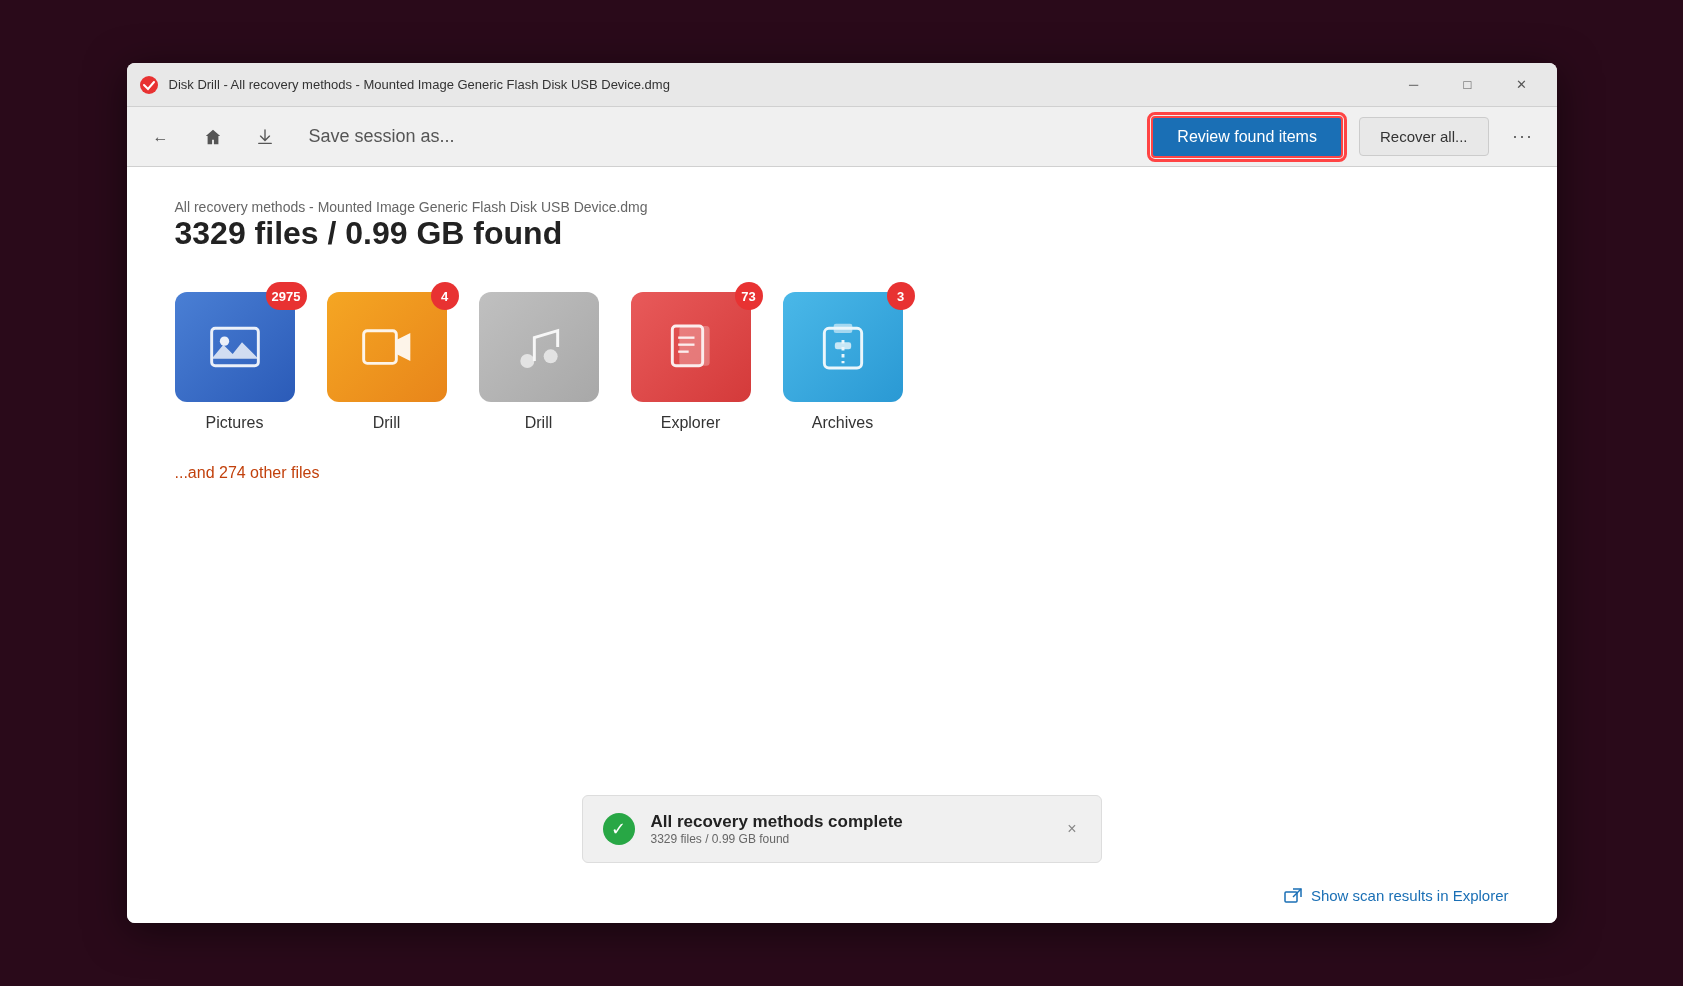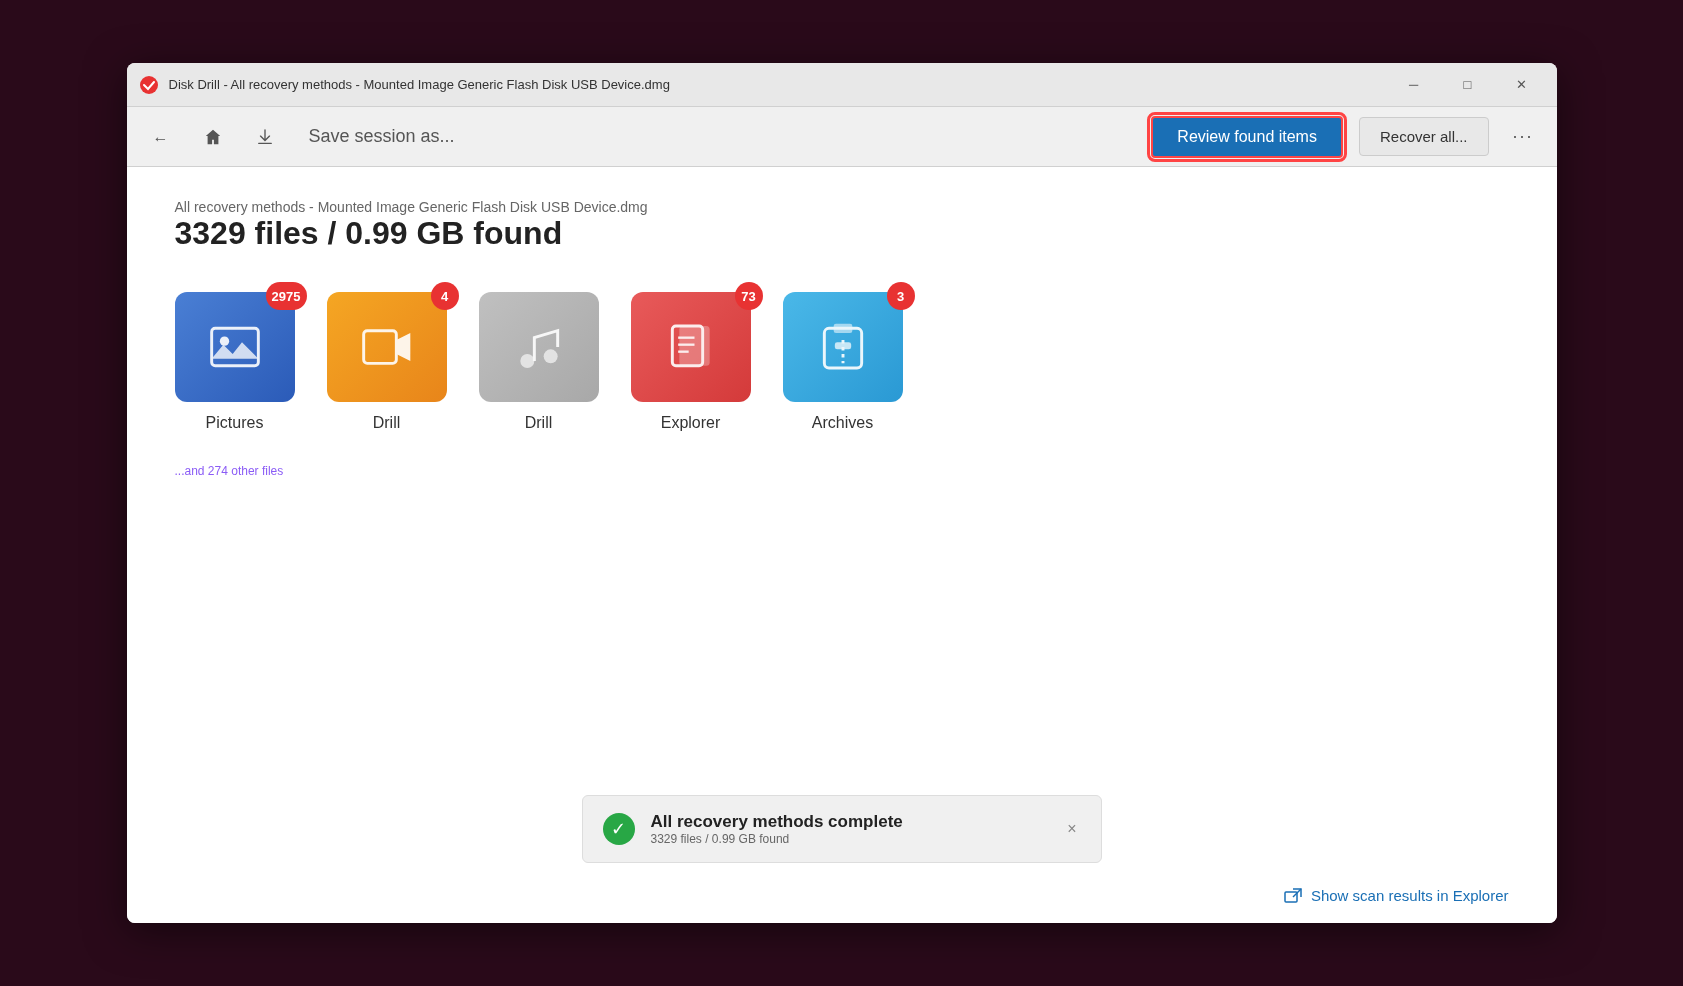--- a/index.html
+++ b/index.html
@@ -196,22 +196,22 @@
       font-size: 16px;
       color: #333;
     }
     .pictures-bg { background: linear-gradient(135deg, #4a7fd4 0%, #2b5bb8 100%); }
     .video-bg { background: linear-gradient(135deg, #f5a623 0%, #e8851a 100%); }
     .audio-bg { background: linear-gradient(135deg, #c0c0c0 0%, #a8a8a8 100%); }
     .docs-bg { background: linear-gradient(135deg, #e85a5a 0%, #d43a3a 100%); }
     .archives-bg { background: linear-gradient(135deg, #4ab8e8 0%, #2a99d4 100%); }
 
     .other-files {
-      font-size: 12px;
-      color: #8b5cf6;
+      font-size: 16px;
+      color: #c2410c;
       margin-top: 20px;
     }
 
     
     .notification-bar {
       position: absolute;
       bottom: 60px;
       left: 50%;
       transform: translateX(-50%);
       width: 520px;

